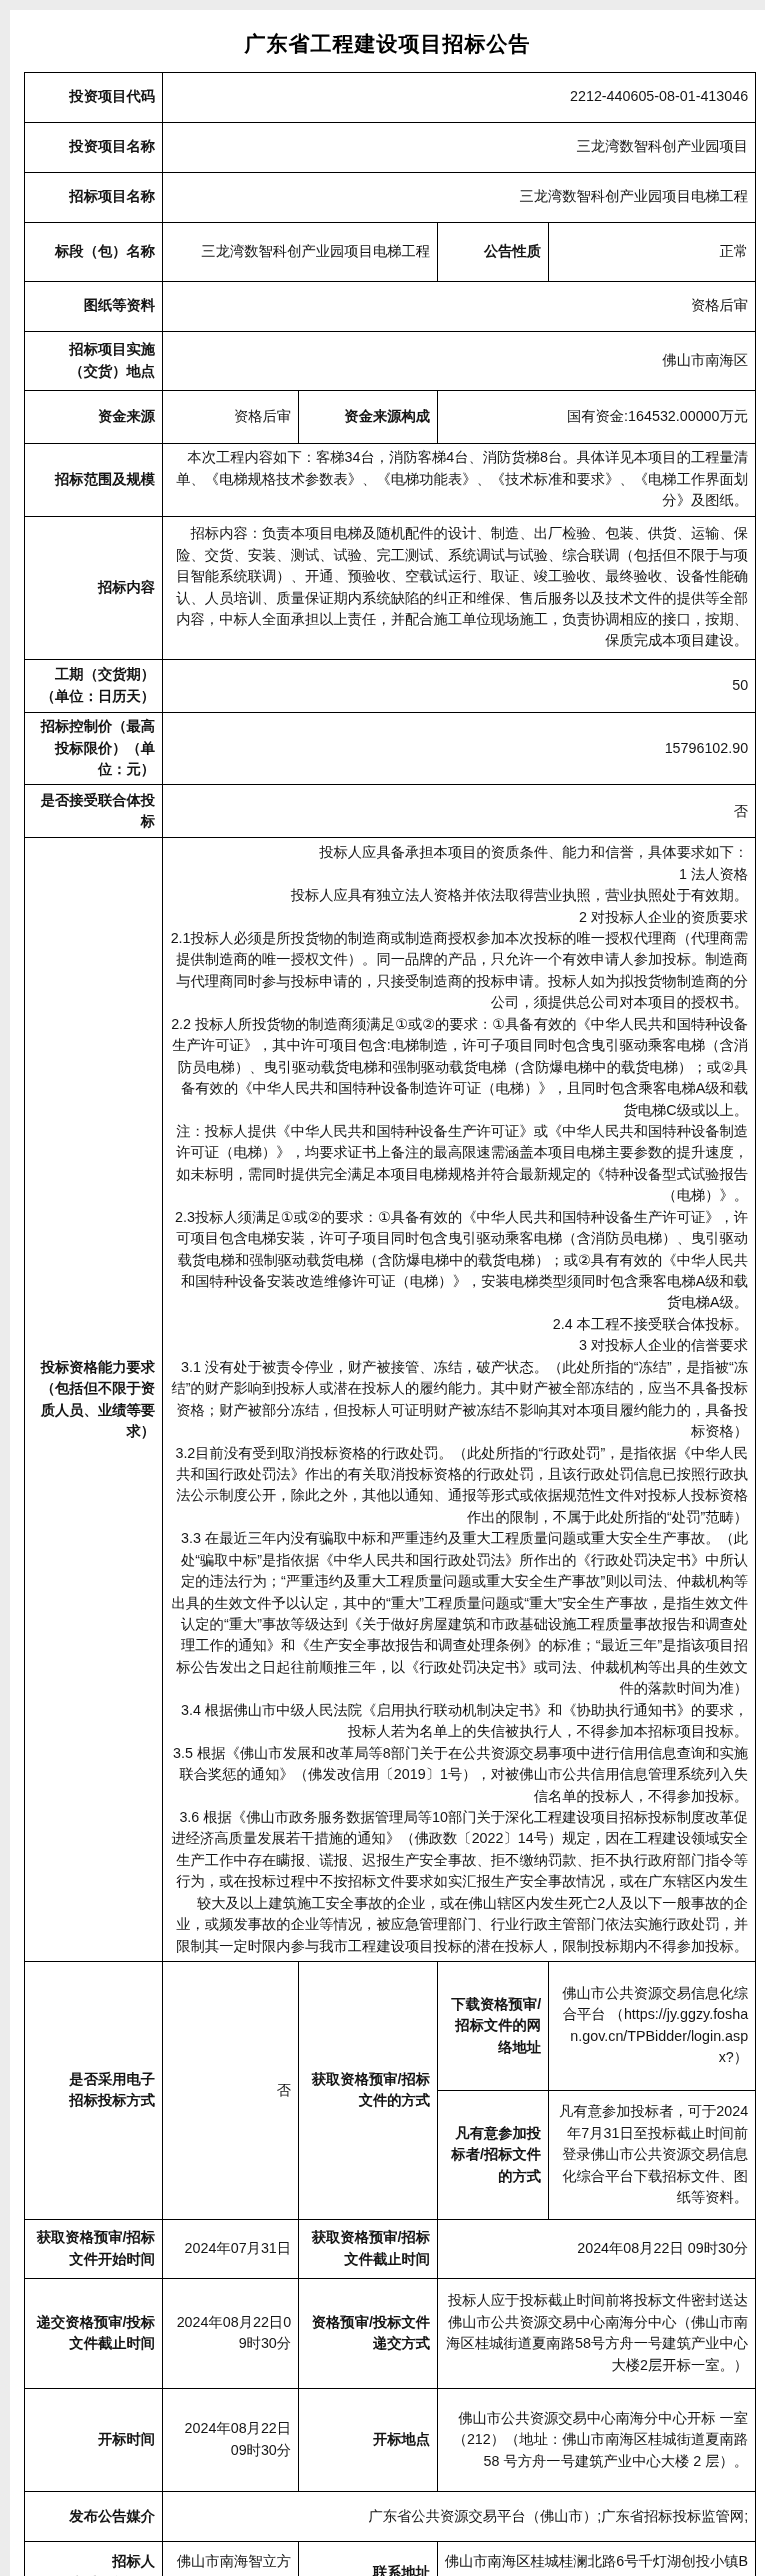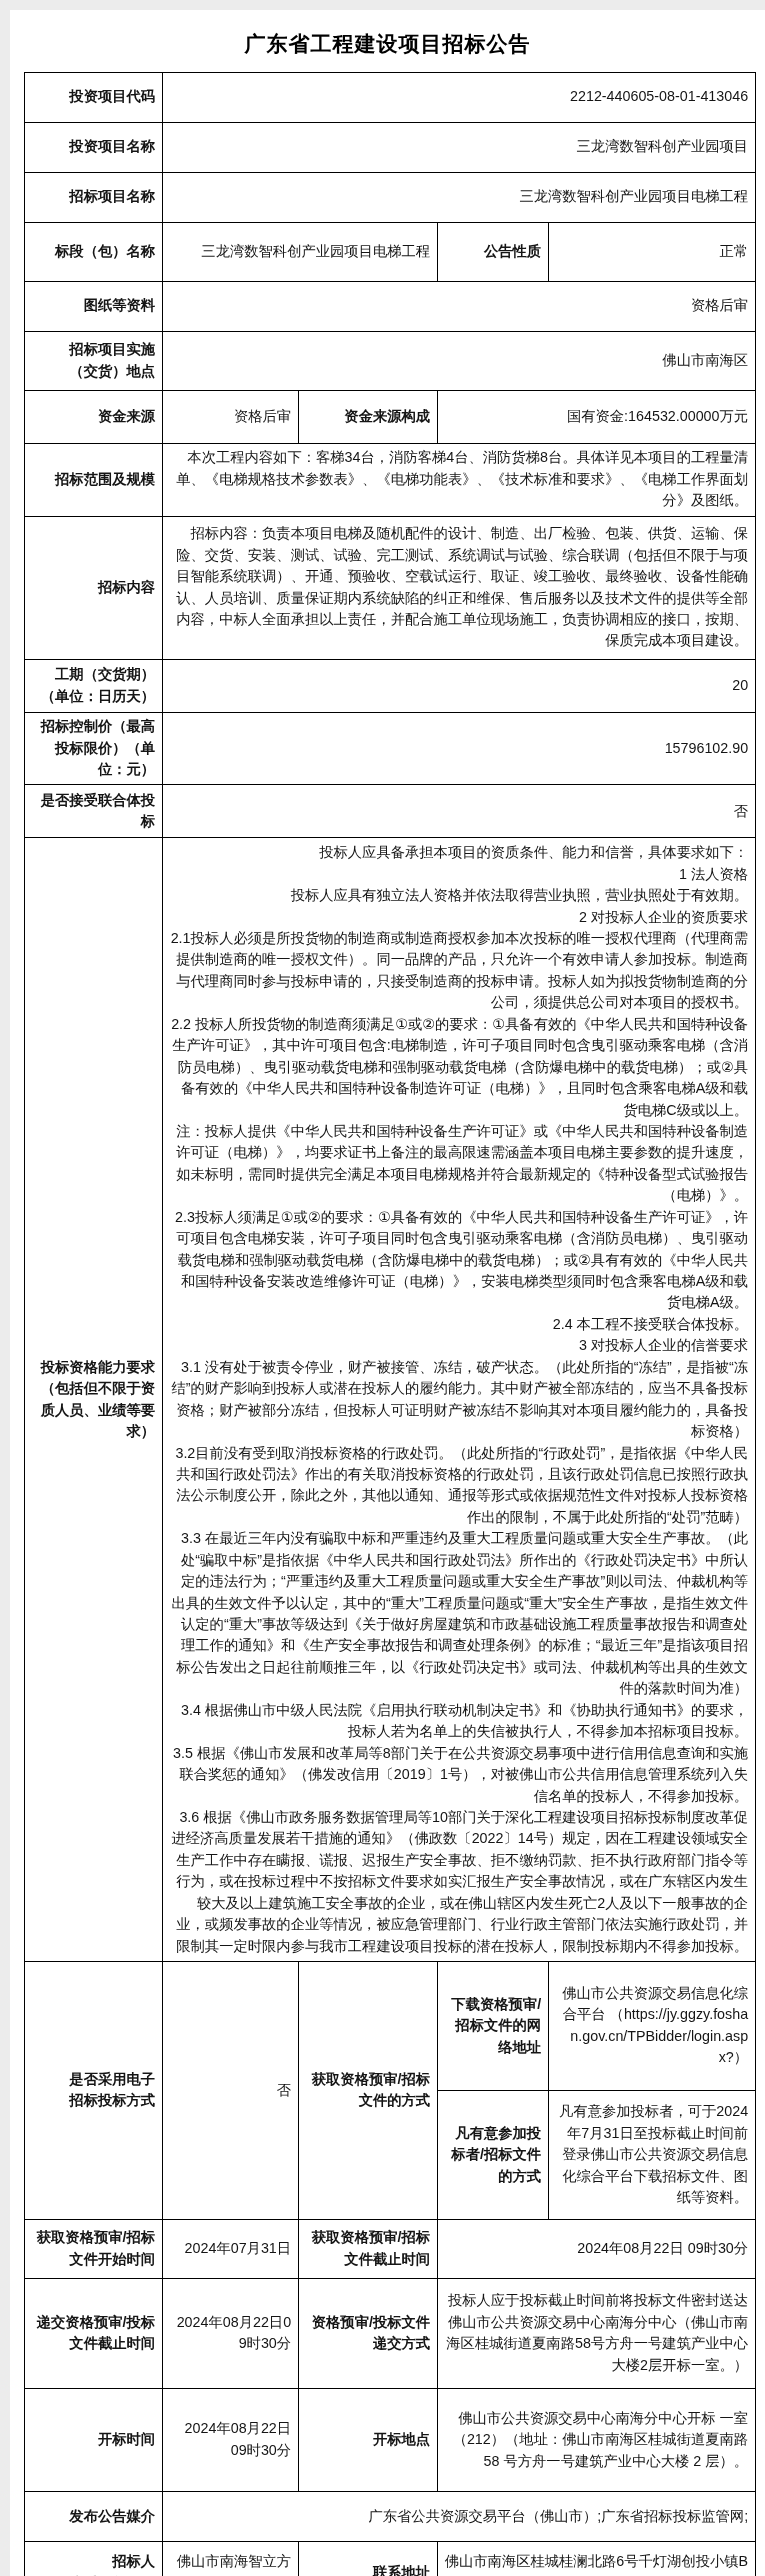--- a/index.html
+++ b/index.html
@@ -65,21 +65,21 @@
         <td class="lbl">招标范围及规模</td>
         <td colspan="4" class="ml">本次工程内容如下：客梯34台，消防客梯4台、消防货梯8台。具体详见本项目的工程量清单、《电梯规格技术参数表》、《电梯功能表》、《技术标准和要求》、《电梯工作界面划分》及图纸。</td>
       </tr>
       <tr class="h150">
         <td class="lbl">招标内容</td>
         <td colspan="4" class="ml">招标内容：负责本项目电梯及随机配件的设计、制造、出厂检验、包装、供货、运输、保险、交货、安装、测试、试验、完工测试、系统调试与试验、综合联调（包括但不限于与项目智能系统联调）、开通、预验收、空载试运行、取证、竣工验收、最终验收、设备性能确认、人员培训、质量保证期内系统缺陷的纠正和维保、售后服务以及技术文件的提供等全部内容，中标人全面承担以上责任，并配合施工单位现场施工，负责协调相应的接口，按期、保质完成本项目建设。</td>
       </tr>
       <tr class="h56">
         <td class="lbl" style="white-space:pre-line">工期（交货期）
 （单位：日历天）</td>
-        <td colspan="4">20</td>
+        <td colspan="4">50</td>
       </tr>
       <tr class="h66">
         <td class="lbl">招标控制价（最高投标限价）（单位：元）</td>
         <td colspan="4">15796102.90</td>
       </tr>
       <tr class="h56">
         <td class="lbl">是否接受联合体投标</td>
         <td colspan="4">否</td>
       </tr>
       <tr class="hbig">

